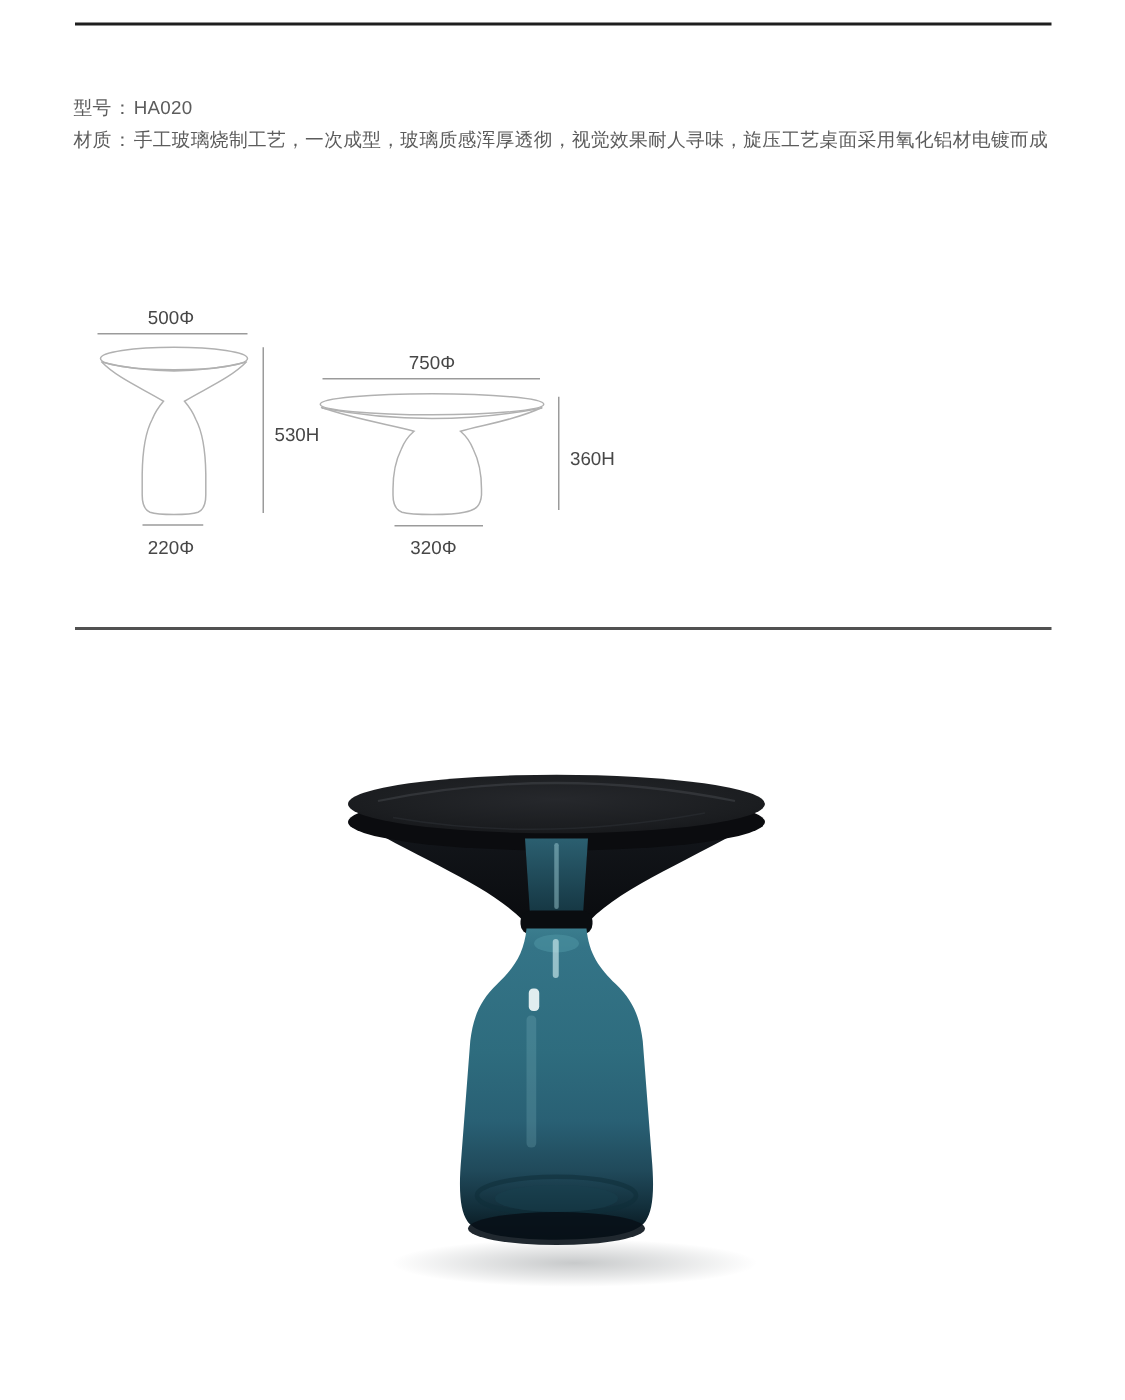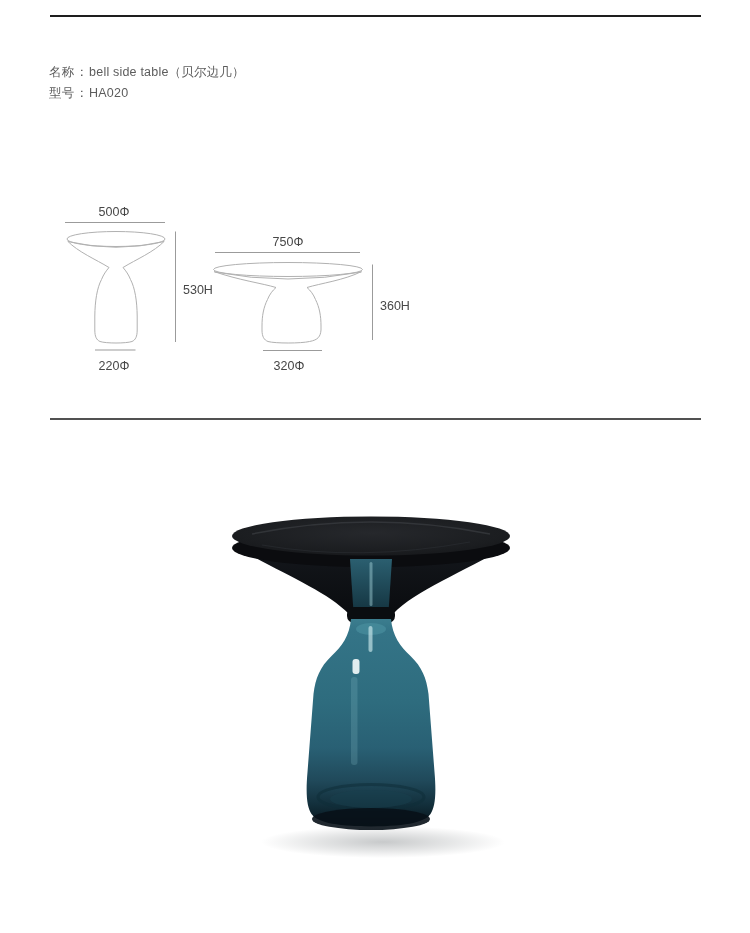--- a/index.html
+++ b/index.html
@@ -24,24 +24,24 @@
 </style>
 </head>
 <body>
 
 <div class="page">
 
   <div class="rule rule-top"></div>
 
   <section class="specs">
     <div class="spec-row">
-      <span class="spec-label">名称</span><span class="spec-colon">：</span><span class="spec-value">bell side table（贝尔边几）</span>
+      <span class="spec-label">型号</span><span class="spec-colon">：</span><span class="spec-value">HA020</span>
     </div>
     <div class="spec-row">
-      <span class="spec-label">型号</span><span class="spec-colon">：</span><span class="spec-value">HA020</span>
+      <span class="spec-label">材质</span><span class="spec-colon">：</span><span class="spec-value">手工玻璃烧制工艺，一次成型，玻璃质感浑厚透彻，视觉效果耐人寻味，旋压工艺桌面采用氧化铝材电镀而成</span>
     </div>
   </section>
 
   <div class="diagram">
     <svg width="750" height="190" viewBox="0 195 750 190">
 
       <g>
         <ellipse class="outline" cx="116" cy="239" rx="49" ry="7.5"></ellipse>
         <path class="outline" d="M 68,241.5 Q 116,253 164,241.5"></path>
         <path class="outline" d="M 67.5,241

